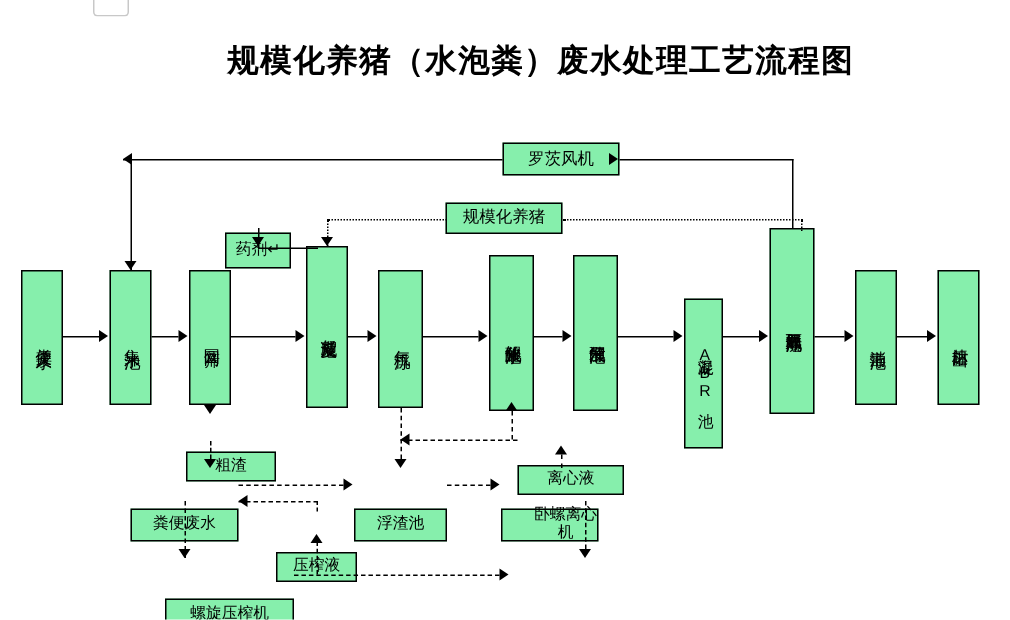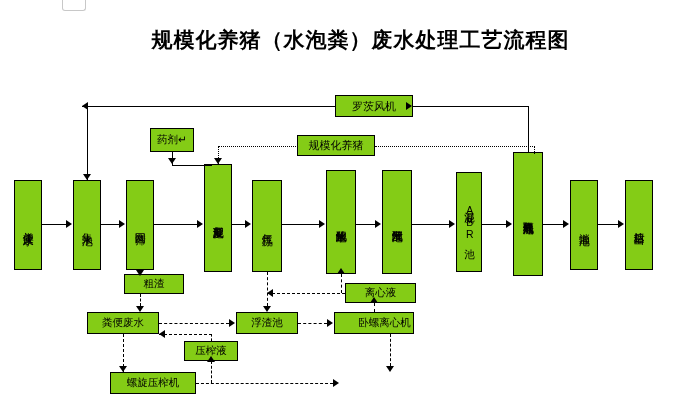--- a/index.html
+++ b/index.html
@@ -38,21 +38,21 @@
     width: 22px;
     height: 10px;
     border-left: 1px solid #c8c8c8;
     border-right: 1px solid #c8c8c8;
     border-bottom: 1px solid #c8c8c8;
     border-radius: 0 0 3px 3px;
   }
   .box {
     position: absolute;
     border: 1px solid #000000;
-    background: #84cc16;
+    background: #86efac;
     box-sizing: border-box;
     display: flex;
     align-items: center;
     justify-content: center;
     text-align: center;
     font-size: 11px;
     line-height: 1.12;
     font-family: "Liberation Sans", sans-serif;
   }
   .box.v {
@@ -60,20 +60,21 @@
     text-orientation: upright;
     letter-spacing: 1px;
   }
   .box.v2 {
     writing-mode: vertical-rl;
     text-orientation: upright;
     letter-spacing: 0px;
   }
   .box.small {
     font-size: 10.5px;
+    margin-top: 27px;
   }
   .line {
     position: absolute;
     background: #000000;
   }
   .hline { height: 1px; }
   .vline { width: 1px; }
   .dash-h {
     position: absolute;
     height: 0;
@@ -156,21 +157,21 @@
   <div class="box" style="left:335px; top:95px; width:78px; height:22px;">罗茨风机</div>
 
   <div class="box" style="left:297px; top:135px; width:78px; height:21px;">规模化养猪</div>
 
   <div class="box small" style="left:124px; top:274px; width:60px; height:20px;text-align:right;">粗渣</div>
 
   <div class="box small" style="left:87px; top:312px; width:72px; height:22px;">粪便废水</div>
 
   <div class="box small" style="left:236px; top:312px; width:62px; height:22px;">浮渣池</div>
 
-  <div class="box small" style="left:334px; top:312px; width:80px; height:22px;padding-left:21px;">卧螺离心机</div>
+  <div class="box small" style="left:334px; top:312px; width:65px; height:22px;padding-left:21px;">卧螺离心机</div>
 
   <div class="box small" style="left:345px; top:283px; width:71px; height:20px;">离心液</div>
 
   <div class="box small" style="left:184px; top:341px; width:54px; height:20px;">压榨液</div>
 
   <div class="box small" style="left:110px; top:372px; width:86px; height:22px;">螺旋压榨机</div>
 
 
   <div class="line hline" style="left:42px; top:224px; width:24px;"></div>
   <div class="arr arr-r" style="left:66px; top:220px;"></div>

